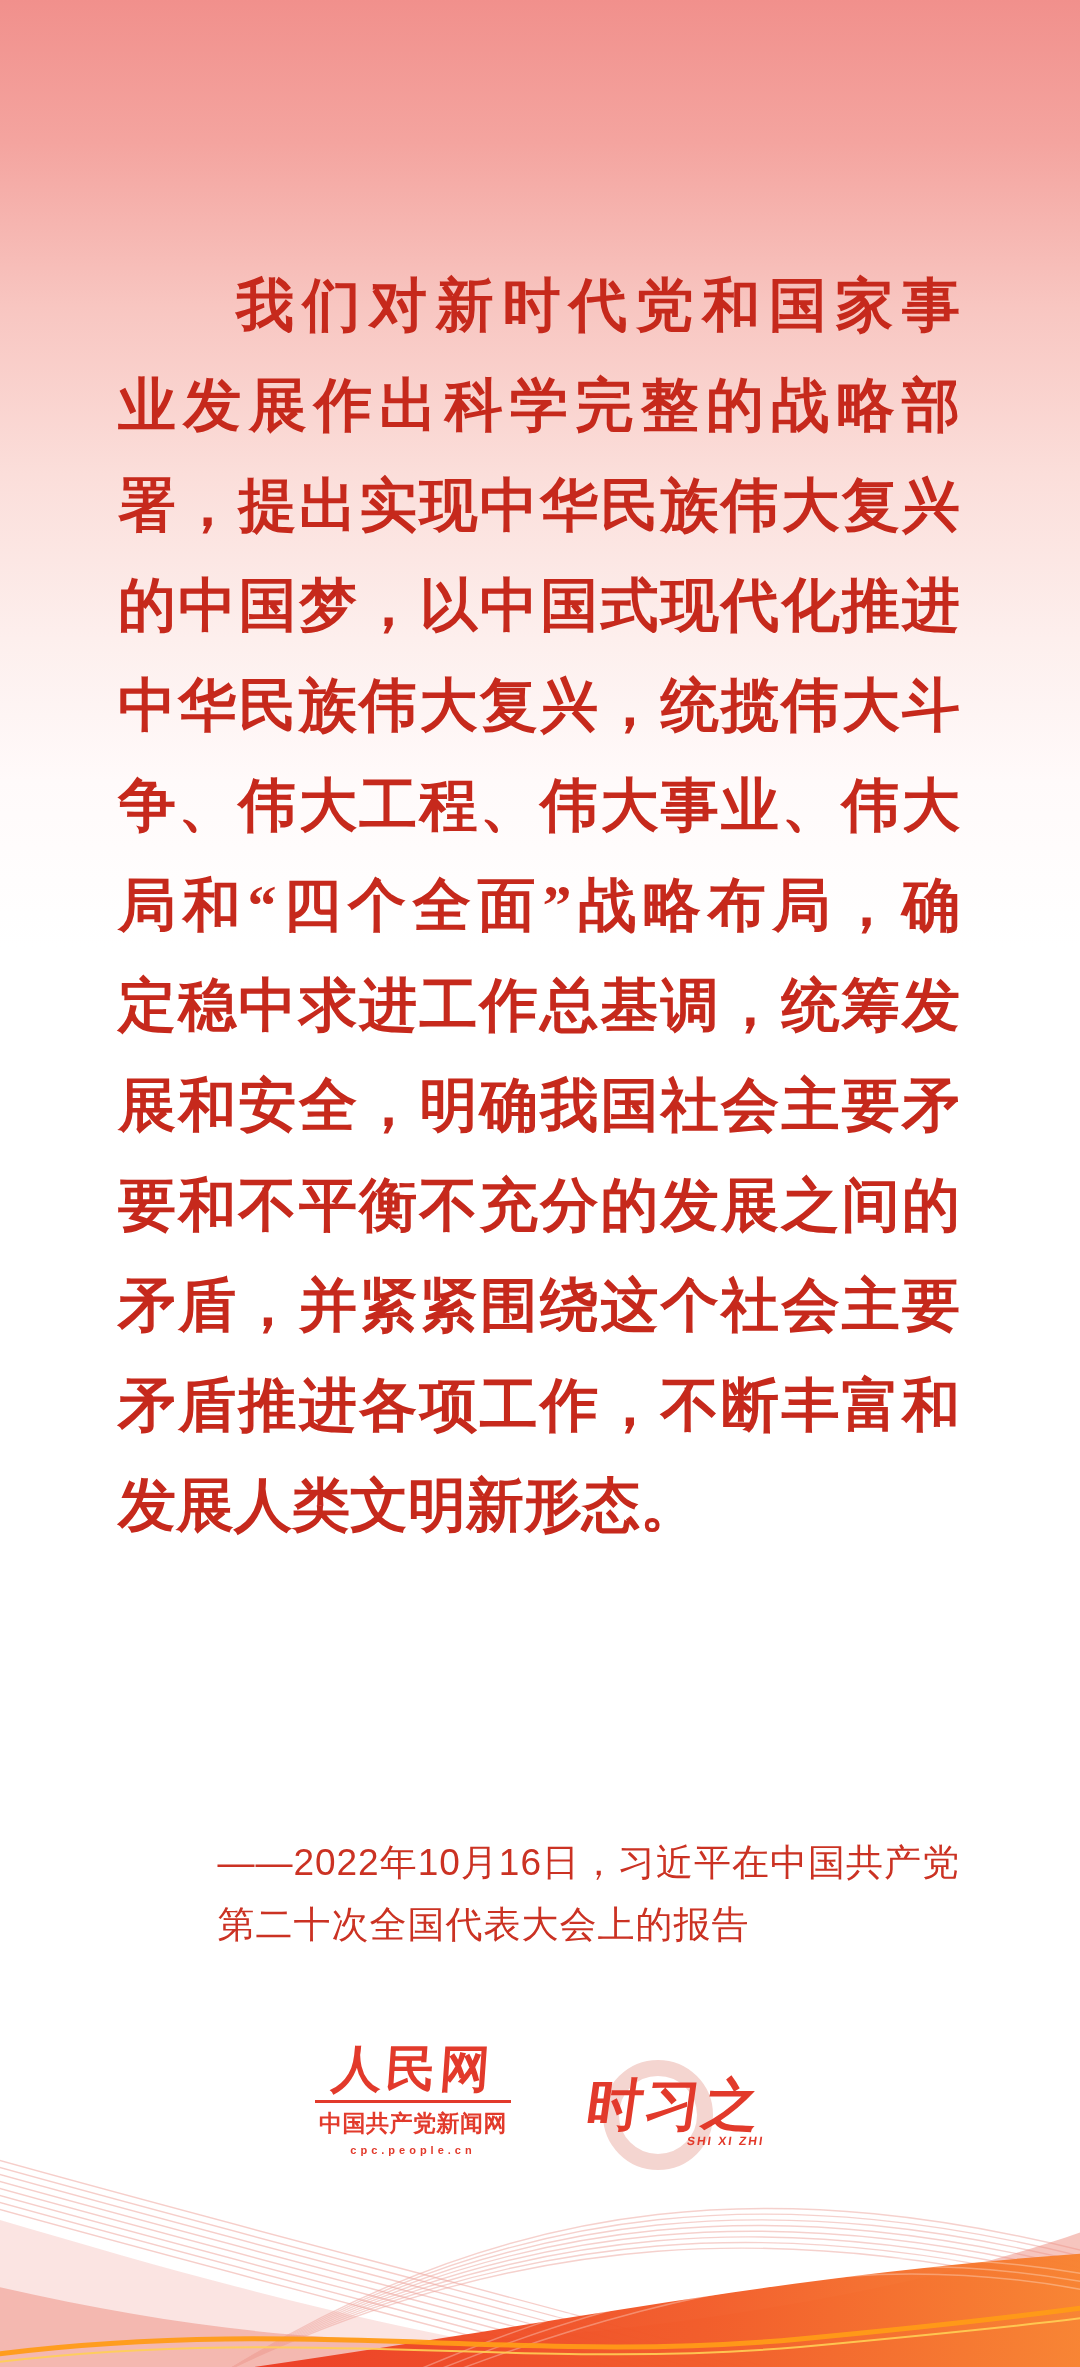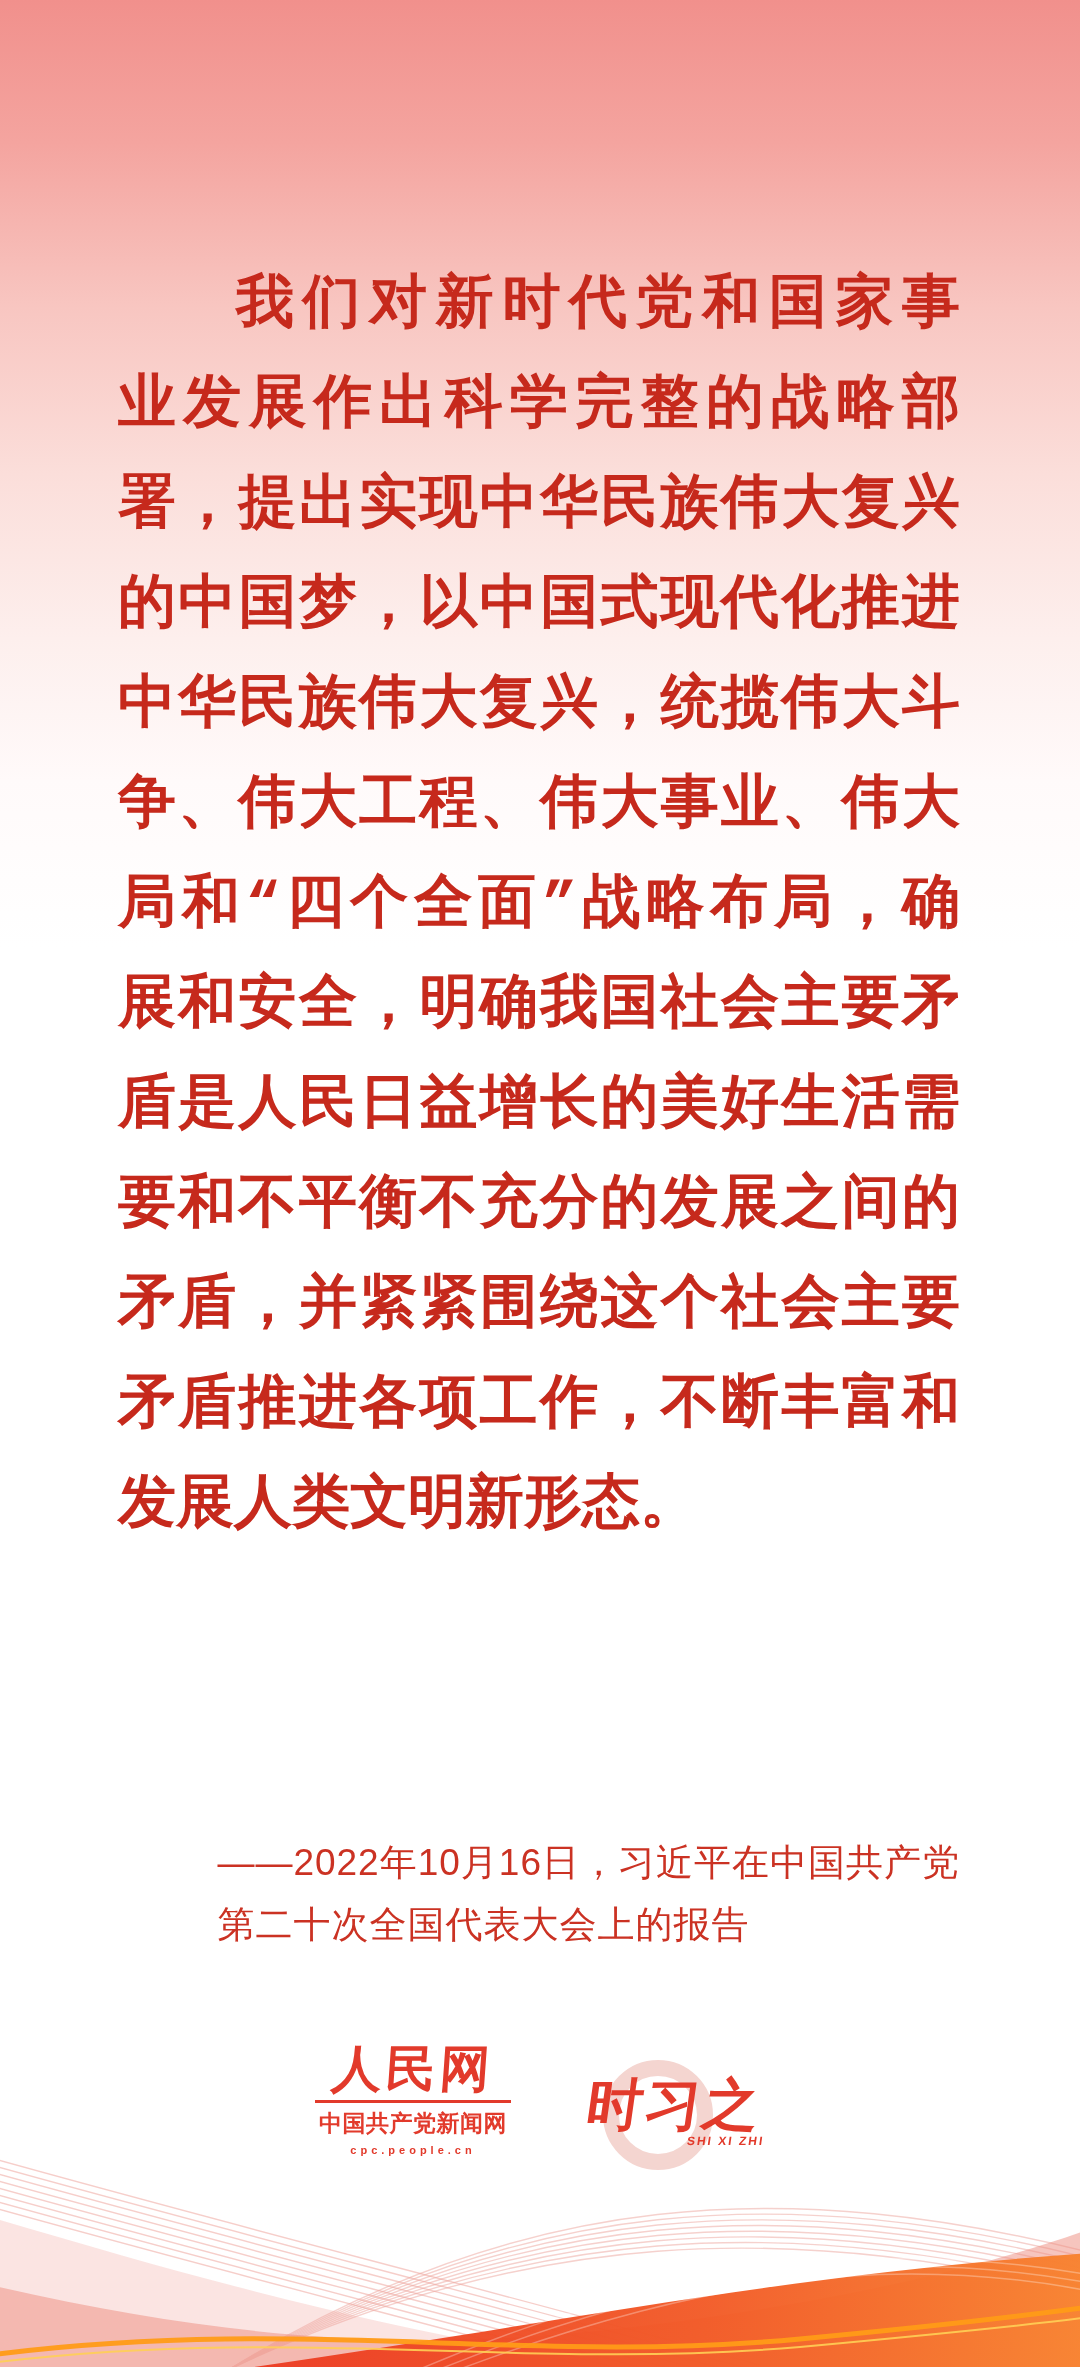--- a/index.html
+++ b/index.html
@@ -9,21 +9,21 @@
     overflow:hidden;
     background:linear-gradient(180deg,
       #f1908c 0%, #f4a49f 6%, #f8c6c1 13%, #fbdeda 20%,
       #fdefed 27%, #fffafa 33%, #ffffff 40%, #ffffff 100%);
     font-family:"Liberation Sans", sans-serif;
   }
   
   .quote {
     position:absolute; left:118px; right:120px; top:256px;
     color:#c6291c;
-    font-family:Liberation Mono, monospace;
+    font-family:Liberation Serif, serif;
     font-weight:700;
     font-size:58px;
   }
   .qline {
     height:100px; line-height:100px;
     text-align:justify; text-align-last:justify;
     text-justify:inter-character;
     overflow:visible;
   }
   .qline.indent { text-indent:118px; }
@@ -79,22 +79,22 @@
 <div class="poster">
 
   <div class="quote">
     <div class="qline indent">我们对新时代党和国家事</div>
     <div class="qline">业发展作出科学完整的战略部</div>
     <div class="qline">署，提出实现中华民族伟大复兴</div>
     <div class="qline">的中国梦，以中国式现代化推进</div>
     <div class="qline">中华民族伟大复兴，统揽伟大斗</div>
     <div class="qline">争、伟大工程、伟大事业、伟大</div>
     <div class="qline">局和“四个全面”战略布局，确</div>
+    <div class="qline">定稳中求进工作总基调，统筹发</div>
     <div class="qline">展和安全，明确我国社会主要矛</div>
-    <div class="qline">盾是人民日益增长的美好生活需</div>
     <div class="qline">要和不平衡不充分的发展之间的</div>
     <div class="qline">矛盾，并紧紧围绕这个社会主要</div>
     <div class="qline">矛盾推进各项工作，不断丰富和</div>
     <div class="qline last">发展人类文明新形态。</div>
   </div>
 
   <div class="attribution">
     <div>——2022年10月16日，习近平在中国共产党</div>
     <div>第二十次全国代表大会上的报告</div>
   </div>

